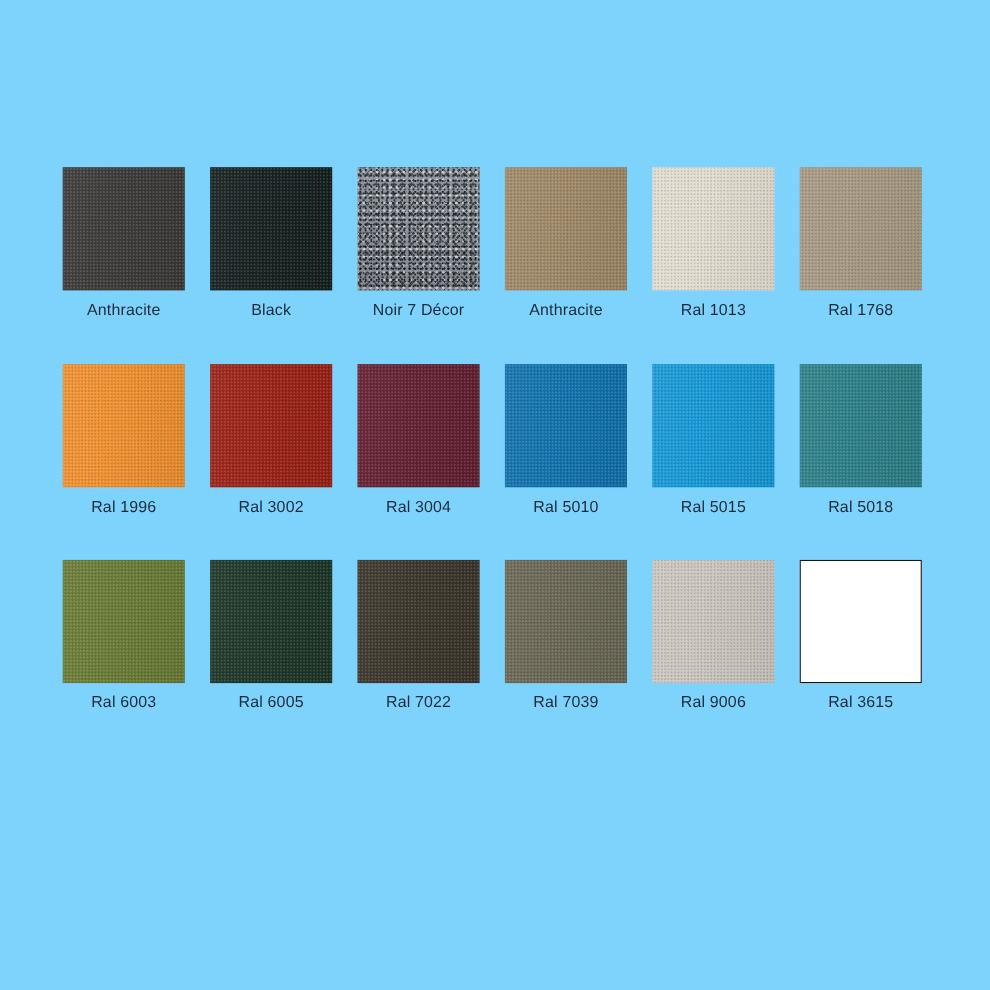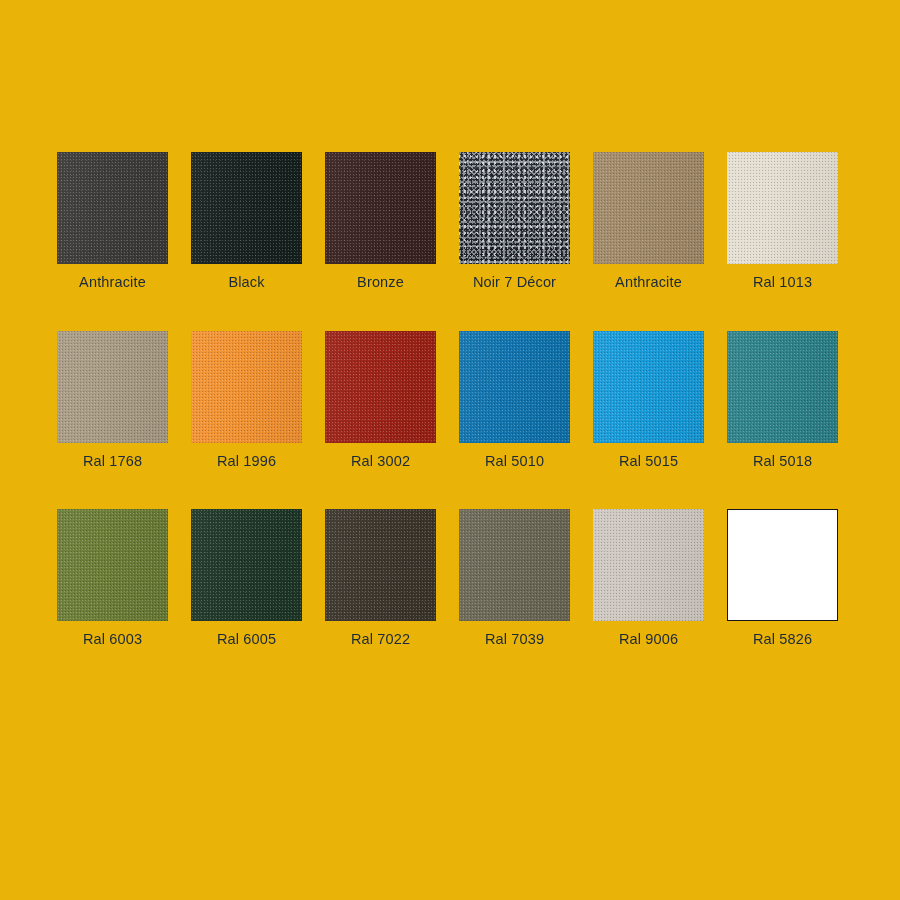--- a/index.html
+++ b/index.html
@@ -11,21 +11,21 @@
     width: 900px;
     height: 900px;
     font-family: "Liberation Sans", sans-serif;
     overflow: hidden;
   }
 
   #swatch-board {
     position: relative;
     width: 900px;
     height: 900px;
-    background: #eab308;
+    background: #7dd3fc;
   }
 
   
   #swatch-grid {
     position: absolute;
     left: 57px;
     top: 152px;
     width: 782px;
     display: grid;
     grid-template-columns: repeat(6, 111px);
@@ -123,24 +123,20 @@
   <div id="swatch-grid">
       <div class="swatch-cell">
         <div class="swatch-chip texture-grain" style="background-color: rgb(59, 58, 56);"></div>
         <div class="swatch-label">Anthracite</div>
       </div>
       <div class="swatch-cell">
         <div class="swatch-chip texture-grain" style="background-color: rgb(21, 32, 31);"></div>
         <div class="swatch-label">Black</div>
       </div>
       <div class="swatch-cell">
-        <div class="swatch-chip texture-grain" style="background-color: rgb(58, 34, 32);"></div>
-        <div class="swatch-label">Bronze</div>
-      </div>
-      <div class="swatch-cell">
         <div class="swatch-chip texture-speckle" style="background-color: rgb(138, 145, 153);"></div>
         <div class="swatch-label">Noir 7 Décor</div>
       </div>
       <div class="swatch-cell">
         <div class="swatch-chip texture-grain" style="background-color: rgb(160, 137, 104);"></div>
         <div class="swatch-label">Anthracite</div>
       </div>
       <div class="swatch-cell">
         <div class="swatch-chip texture-grain" style="background-color: rgb(228, 222, 210);"></div>
         <div class="swatch-label">Ral 1013</div>
@@ -149,20 +145,24 @@
         <div class="swatch-chip texture-grain" style="background-color: rgb(168, 154, 131);"></div>
         <div class="swatch-label">Ral 1768</div>
       </div>
       <div class="swatch-cell">
         <div class="swatch-chip texture-grain" style="background-color: rgb(242, 145, 47);"></div>
         <div class="swatch-label">Ral 1996</div>
       </div>
       <div class="swatch-cell">
         <div class="swatch-chip texture-grain" style="background-color: rgb(156, 33, 22);"></div>
         <div class="swatch-label">Ral 3002</div>
+      </div>
+      <div class="swatch-cell">
+        <div class="swatch-chip texture-grain" style="background-color: rgb(100, 32, 50);"></div>
+        <div class="swatch-label">Ral 3004</div>
       </div>
       <div class="swatch-cell">
         <div class="swatch-chip texture-grain" style="background-color: rgb(15, 115, 174);"></div>
         <div class="swatch-label">Ral 5010</div>
       </div>
       <div class="swatch-cell">
         <div class="swatch-chip texture-grain" style="background-color: rgb(21, 154, 217);"></div>
         <div class="swatch-label">Ral 5015</div>
       </div>
       <div class="swatch-cell">
@@ -184,16 +184,16 @@
       <div class="swatch-cell">
         <div class="swatch-chip texture-grain" style="background-color: rgb(106, 103, 85);"></div>
         <div class="swatch-label">Ral 7039</div>
       </div>
       <div class="swatch-cell">
         <div class="swatch-chip texture-grain" style="background-color: rgb(205, 199, 191);"></div>
         <div class="swatch-label">Ral 9006</div>
       </div>
       <div class="swatch-cell">
         <div class="swatch-chip texture-plain has-border" style="background-color: rgb(255, 255, 255);"></div>
-        <div class="swatch-label">Ral 5826</div>
+        <div class="swatch-label">Ral 3615</div>
       </div>
     </div>
 </div>
 
 </body></html>

